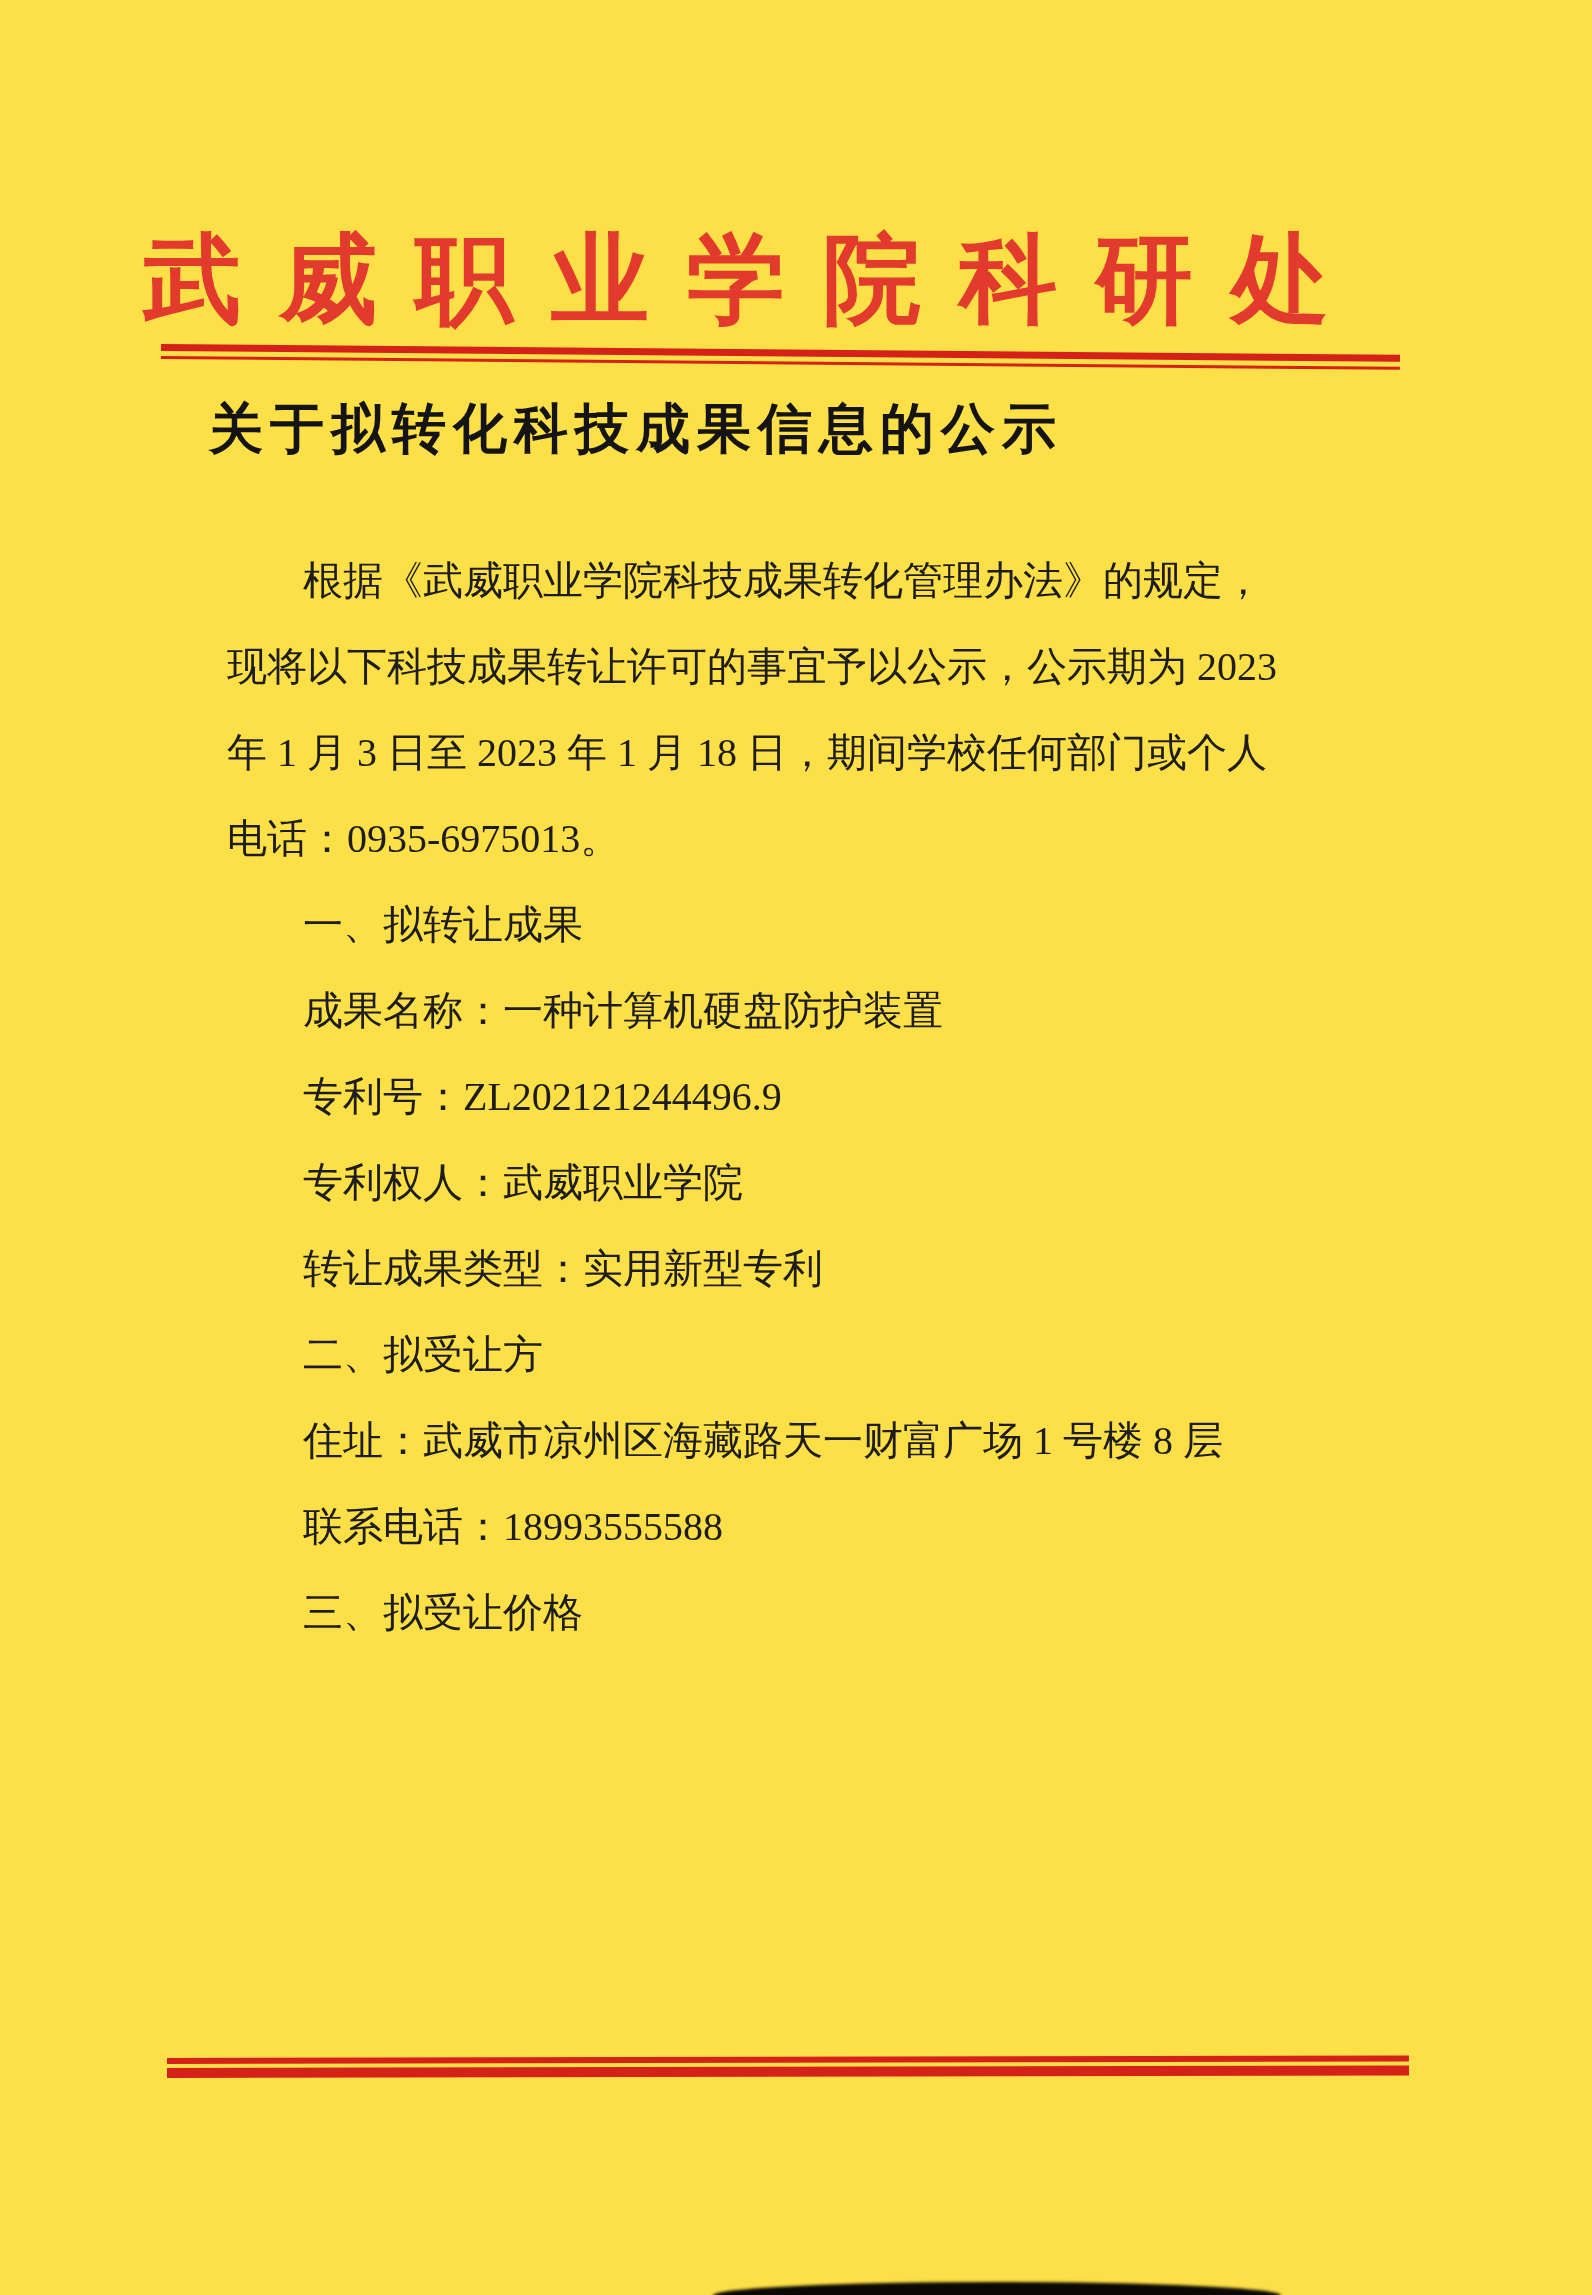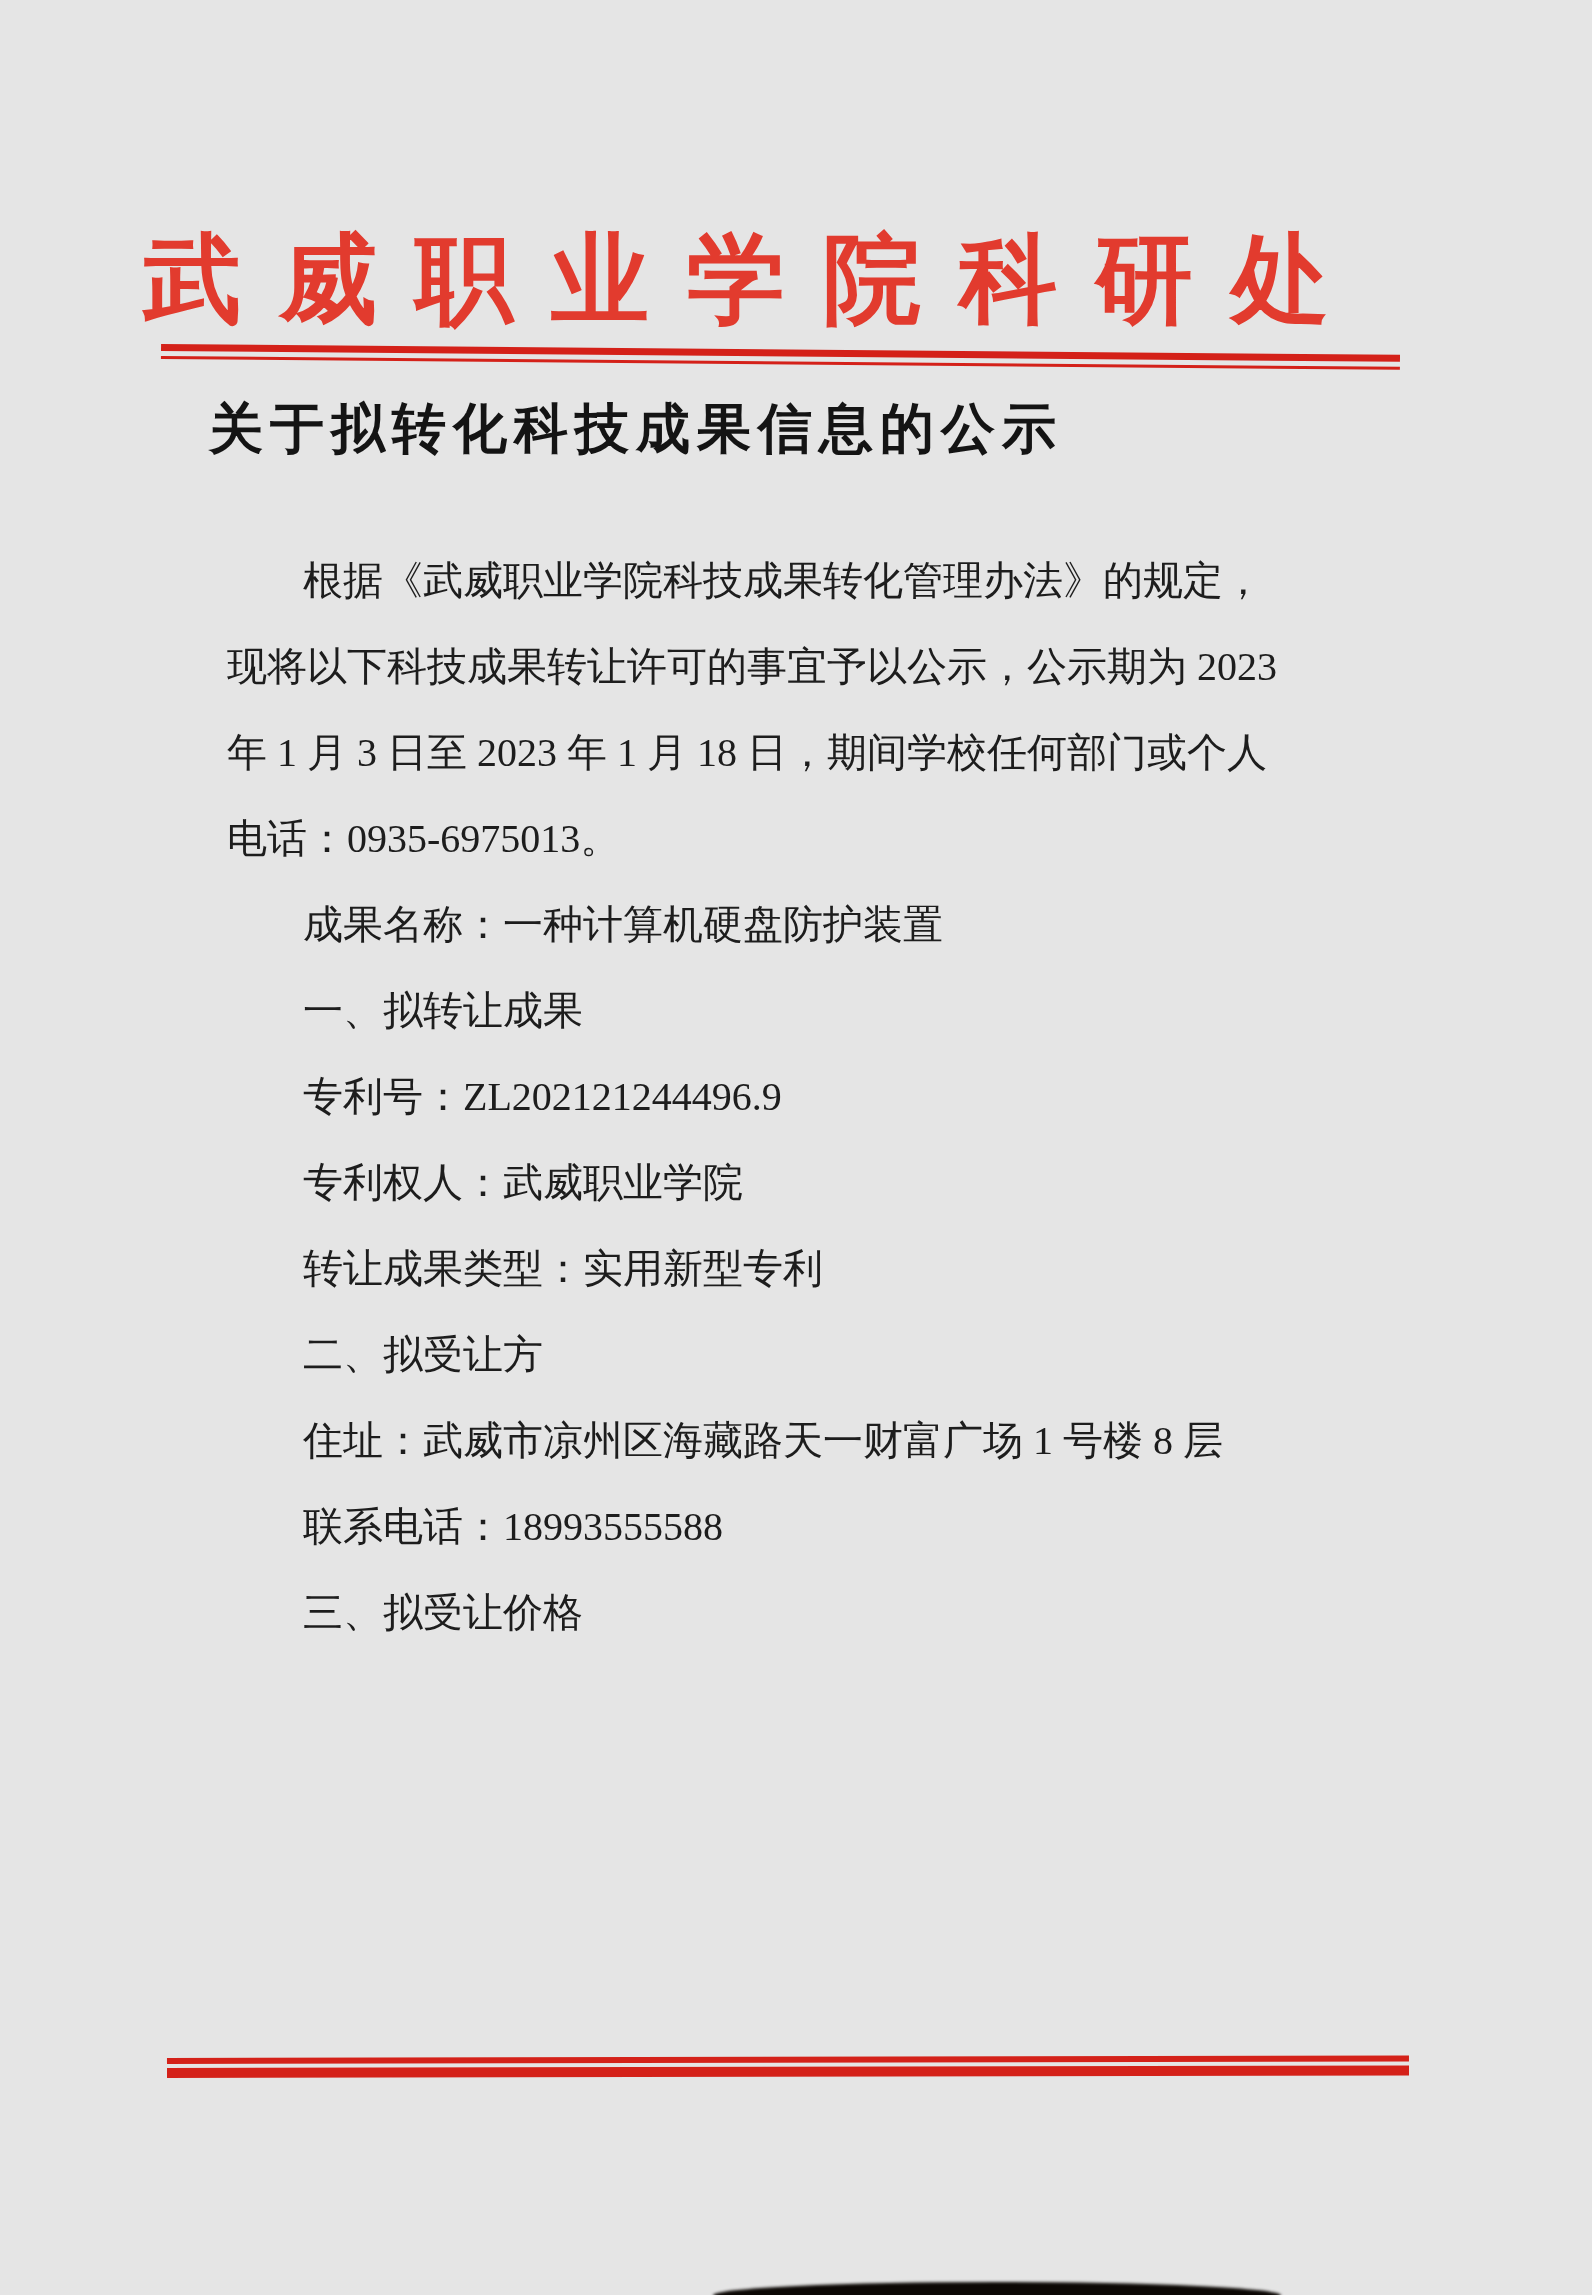--- a/index.html
+++ b/index.html
@@ -3,21 +3,21 @@
 <meta charset="utf-8">
 <style>
   html,body{margin:0;padding:0;}
   body{
     width:1592px;height:2295px;
     background:#ffffff;
     position:relative;
     overflow:hidden;
     font-family:"Liberation Serif","DejaVu Serif",serif;
   }
-  .page{position:absolute;inset:0;background:#e5e5e5;}
+  .page{position:absolute;inset:0;background:#fde047;}
 
   
   .masthead{
     position:absolute;left:143px;top:227px;
     font-size:98px;font-weight:bold;line-height:1.1;
     letter-spacing:38px;white-space:nowrap;
     color:#e23b2e;
   }
   .head-rule{
     position:absolute;left:161px;top:344px;width:1239px;
@@ -73,22 +73,22 @@
   </div>
 
   <div class="doc-title">关于拟转化科技成果信息的公示</div>
 
   <div class="body-block">
 
   <div class="body-line indent">根据《武威职业学院科技成果转化管理办法》的规定，</div>
       <div class="body-line">现将以下科技成果转让许可的事宜予以公示，公示期为 2023</div>
       <div class="body-line">年 1 月 3 日至 2023 年 1 月 18 日，期间学校任何部门或个人</div>
       <div class="body-line">电话：0935-6975013。</div>
+      <div class="body-line indent">一、拟转让成果</div>
       <div class="body-line indent">成果名称：一种计算机硬盘防护装置</div>
-      <div class="body-line indent">一、拟转让成果</div>
       <div class="body-line indent">专利号：ZL202121244496.9</div>
       <div class="body-line indent">专利权人：武威职业学院</div>
       <div class="body-line indent">转让成果类型：实用新型专利</div>
       <div class="body-line indent">二、拟受让方</div>
       <div class="body-line indent">住址：武威市凉州区海藏路天一财富广场 1 号楼 8 层</div>
       <div class="body-line indent">联系电话：18993555588</div>
       <div class="body-line indent">三、拟受让价格</div>
     </div>
 
   <div class="foot-rule">

